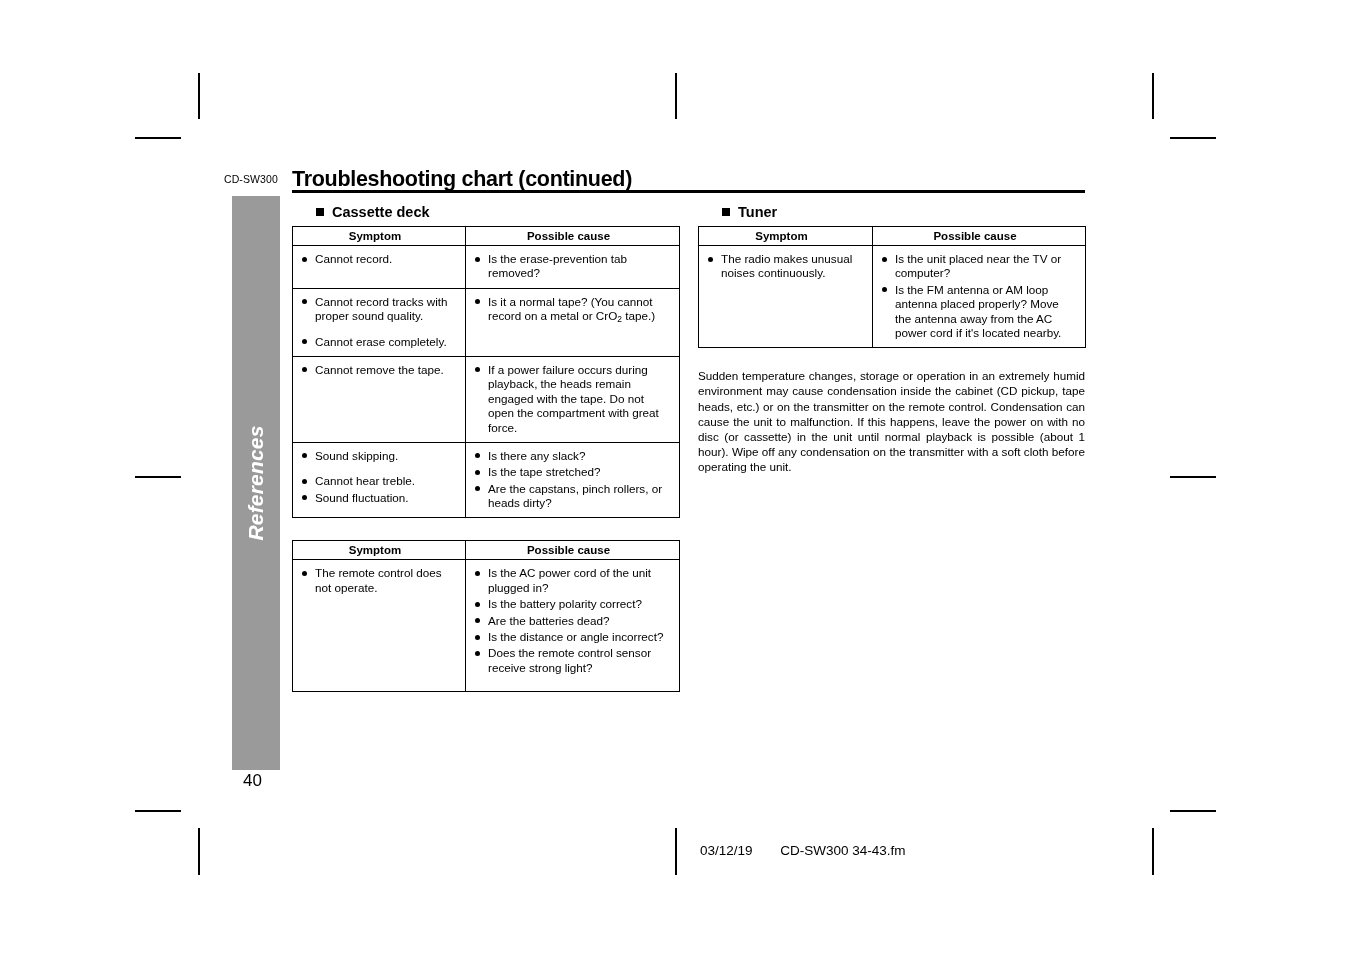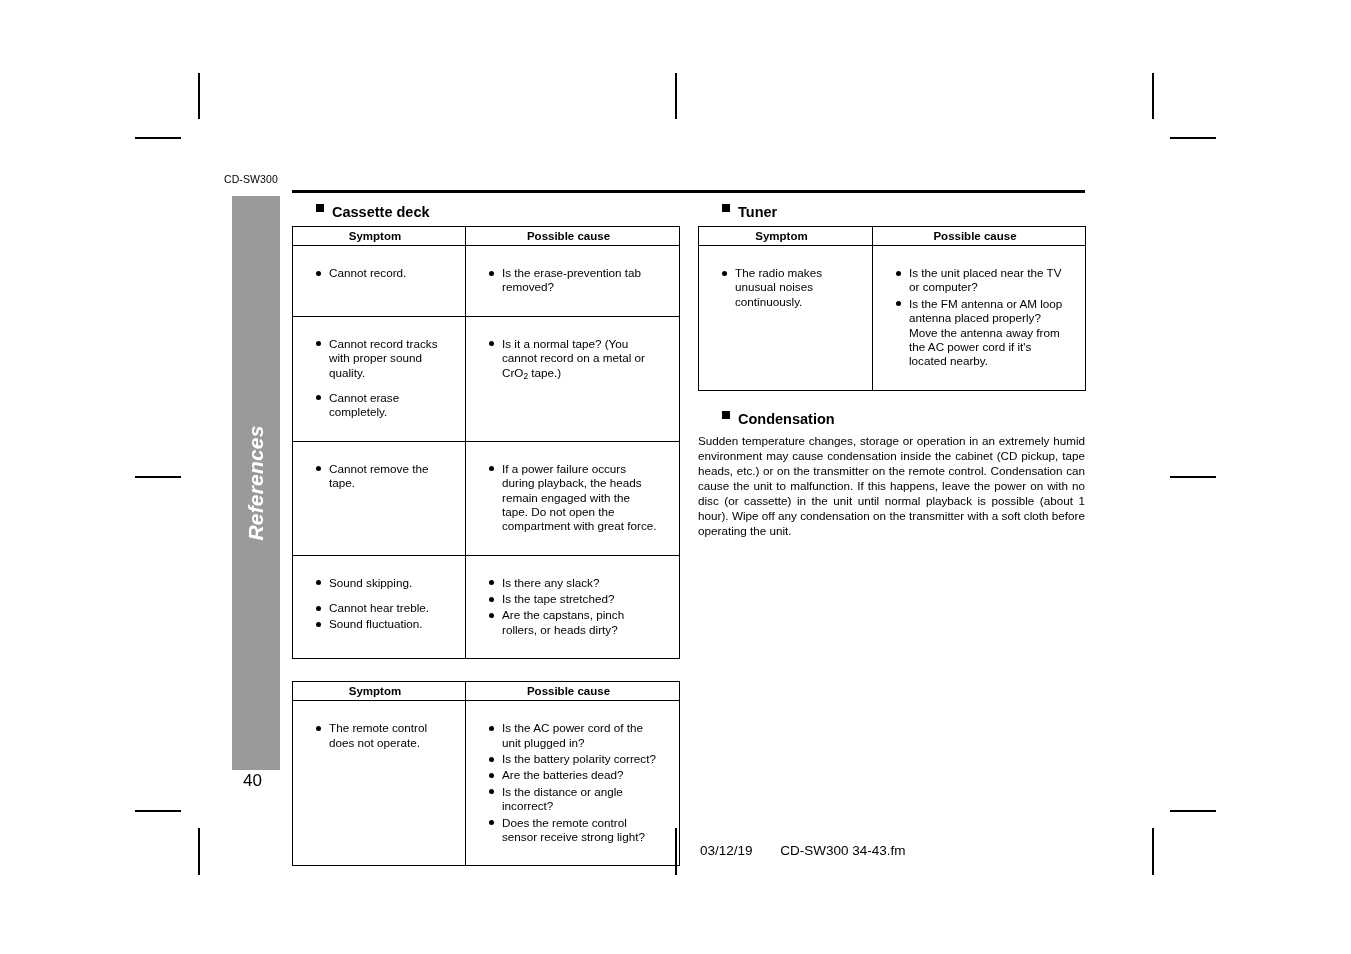--- a/index.html
+++ b/index.html
@@ -92,20 +92,21 @@
   .column {
     position: absolute;
     top: 204px;
   }
   #col-left { left: 292px; width: 387px; }
   #col-right { left: 698px; width: 387px; }
 
   
   .section-head {
     display: flex;
+    align-items: center;
     font-size: 14.5px;
     font-weight: bold;
     margin-bottom: 6px;
     padding-left: 24px;
   }
   .section-head .sq {
     display: inline-block;
     width: 8px;
     height: 8px;
     background: #000;
@@ -128,21 +129,21 @@
     text-align: center;
     font-size: 11.5px;
     font-weight: bold;
     padding: 3px 8px 3px 0;
   }
   .cell {
     padding: 4px 6px 5px 6px;
   }
   ul.blist {
     list-style: none;
-    margin: 16px;
+    margin: 2px;
     padding: 0;
   }
   ul.blist li {
     position: relative;
     padding-left: 14px;
     margin-bottom: 2px;
     font-size: 11.7px;
     line-height: 1.23;
   }
   ul.blist li:last-child { margin-bottom: 0; }
@@ -199,20 +200,21 @@
   <div class="crop v" style="left:1152px; top:73px; height:46px;"></div>
   <div class="crop h" style="left:1170px; top:137px; width:46px;"></div>
   <div class="crop h" style="left:135px; top:476px; width:46px;"></div>
   <div class="crop h" style="left:1170px; top:476px; width:46px;"></div>
   <div class="crop h" style="left:135px; top:810px; width:46px;"></div>
   <div class="crop v" style="left:198px; top:828px; height:47px;"></div>
   <div class="crop h" style="left:1170px; top:810px; width:46px;"></div>
   <div class="crop v" style="left:1152px; top:828px; height:47px;"></div>
 
   <div id="model-code">CD-SW300</div>
+  <div id="page-title">Troubleshooting chart (continued)</div>
   <div id="title-rule"></div>
 
   <div id="side-tab">
     <div id="side-tab-label">References</div>
   </div>
   <div id="page-number">40</div>
 
   <div class="column" id="col-left">
 
     <div class="section-head">
@@ -377,24 +379,20 @@
               <li class="gap-after"><span class="dot"></span><span>Is the unit placed near the TV or computer?</span></li>
               <li><span class="dot"></span><span>Is the FM antenna or AM loop antenna placed properly? Move the antenna away from the AC power cord if it's located nearby.</span></li>
             </ul>
           </div>
             </td>
         </tr>
       </tbody>
     </table>
 
     <div id="condensation-block">
-      <div class="section-head">
-        <span class="sq"></span>
-        <span>Condensation</span>
-      </div>
       <p class="body-para">Sudden temperature changes, storage or operation in an extremely humid environment may cause condensation inside the cabinet (CD pickup, tape heads, etc.) or on the transmitter on the remote control. Condensation can cause the unit to malfunction. If this happens, leave the power on with no disc (or cassette) in the unit until normal playback is possible (about 1 hour). Wipe off any condensation on the transmitter with a soft cloth before operating the unit.</p>
     </div>
 
   </div>
 
   <div id="footer-rule"></div>
   <div id="footer-text">
     <span id="footer-date">03/12/19</span>
     <span>CD-SW300 34-43.fm</span>
   </div>

